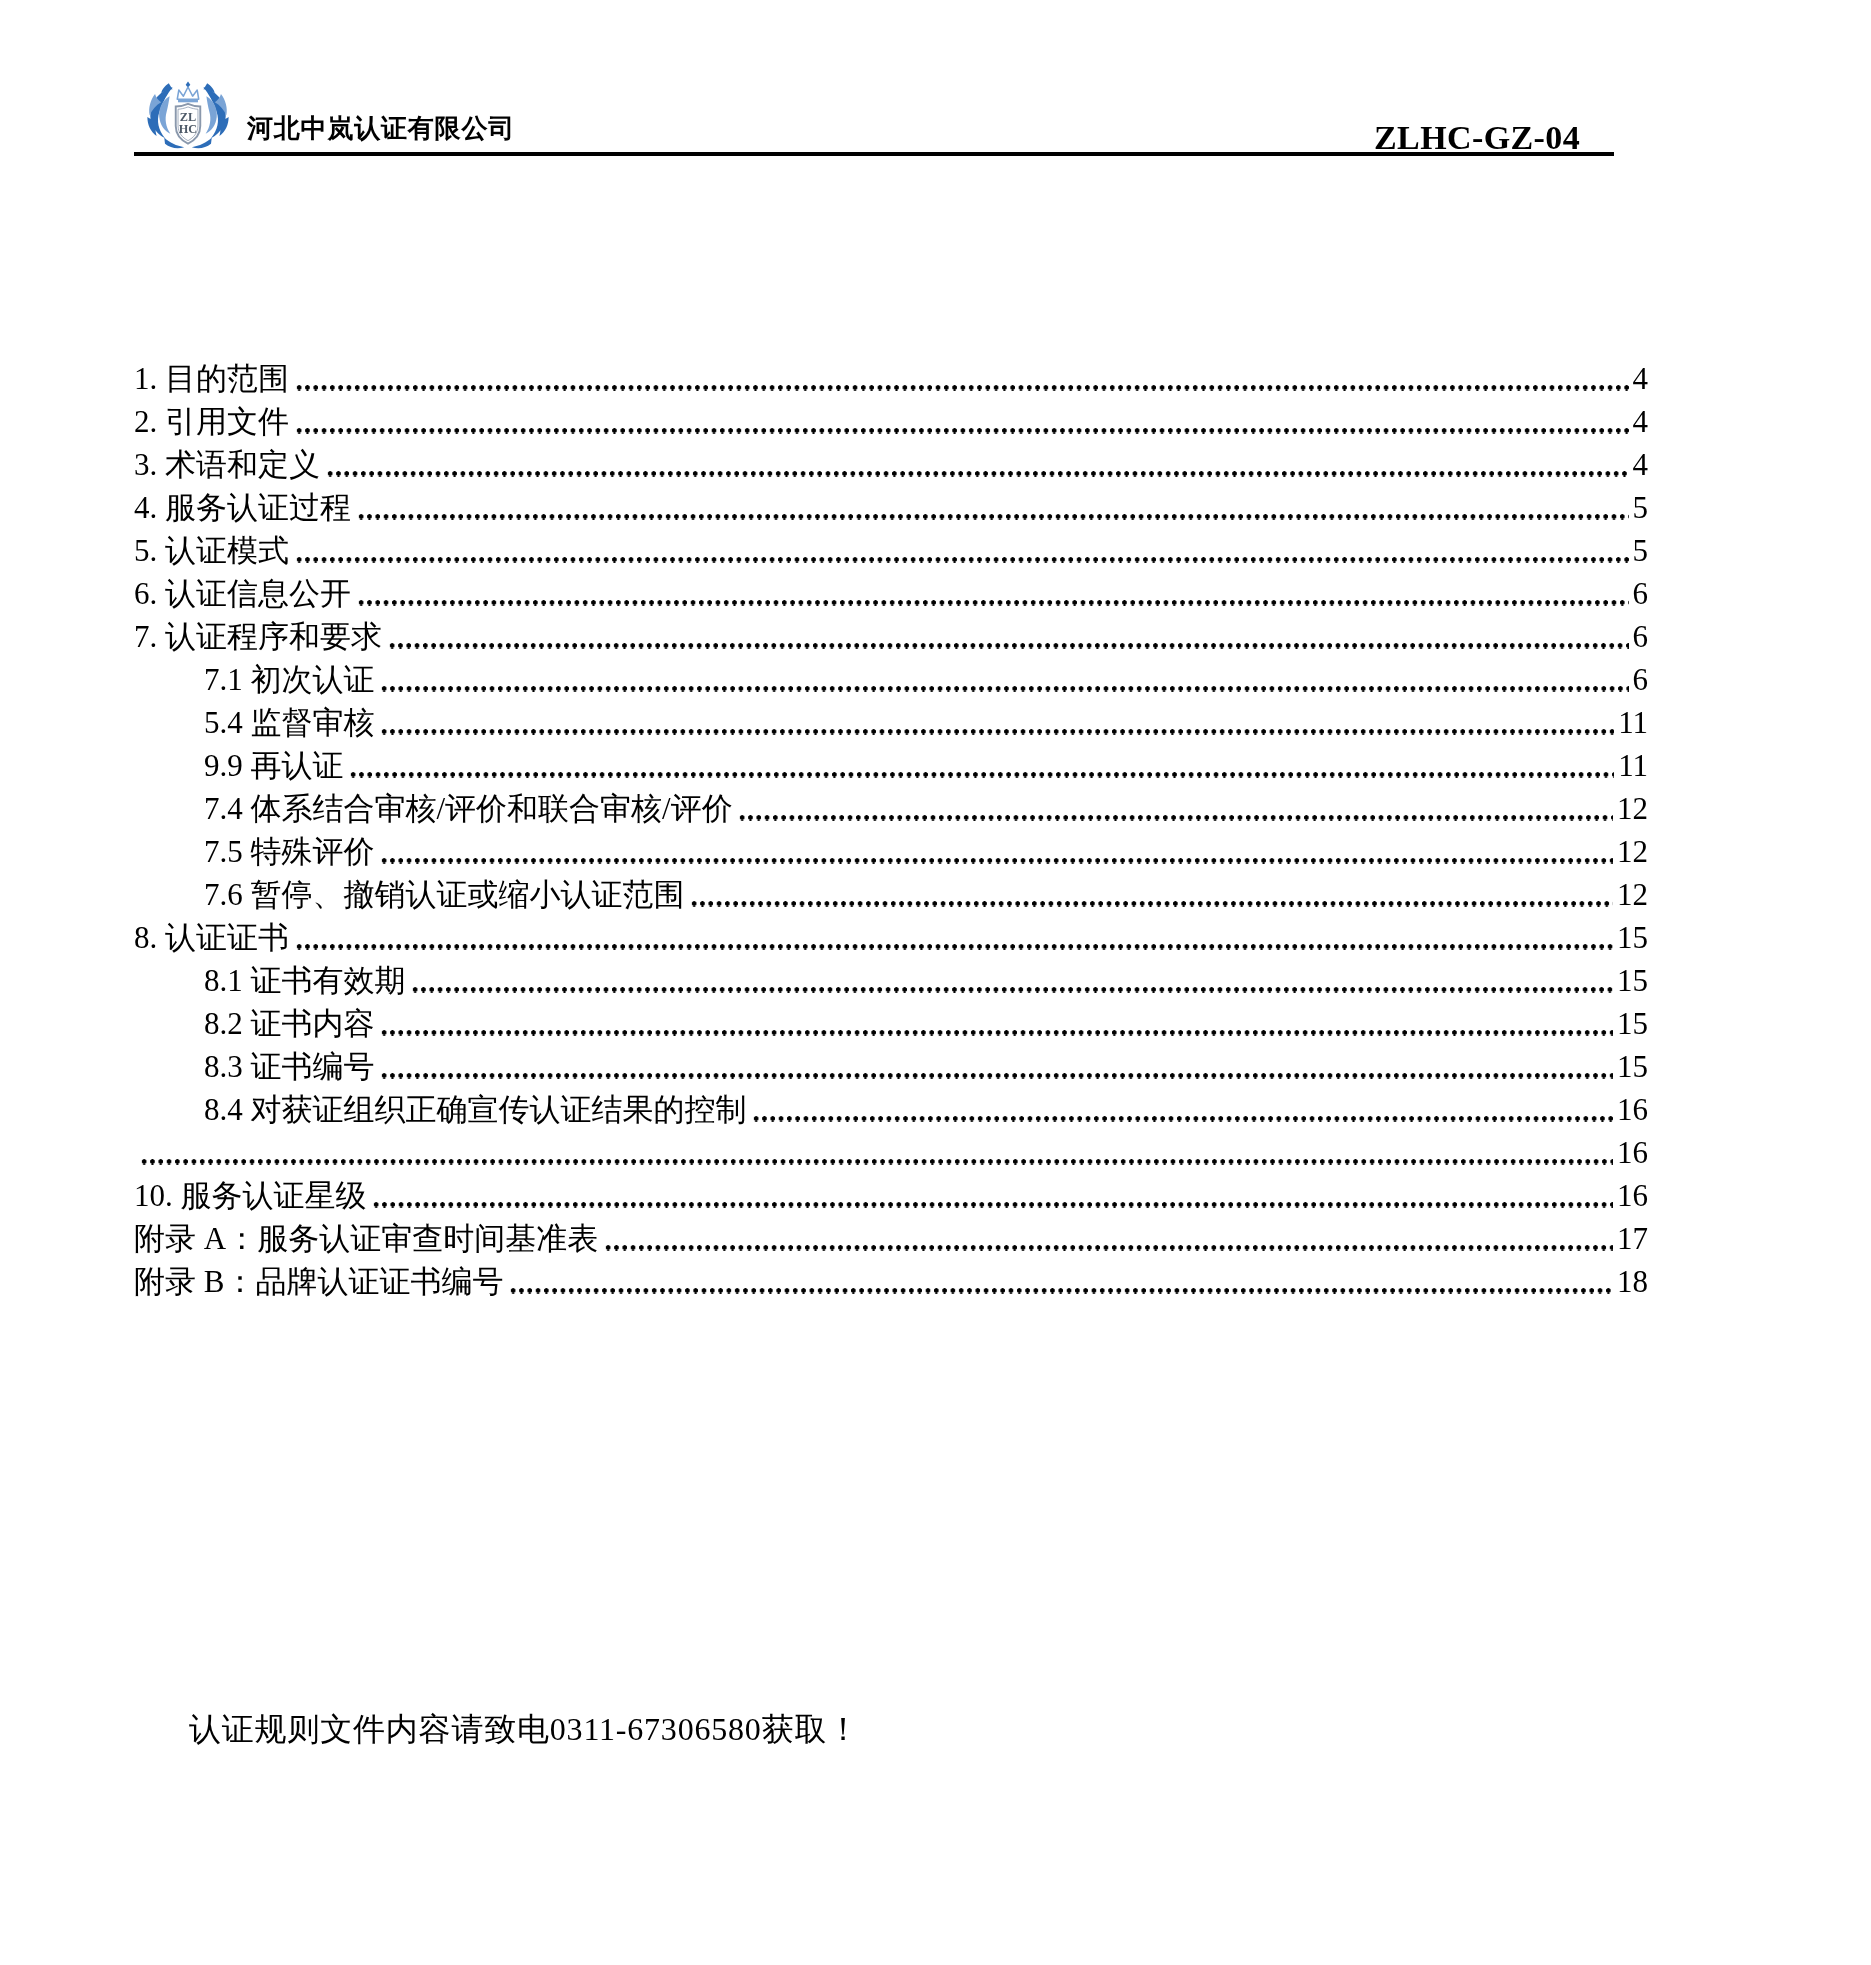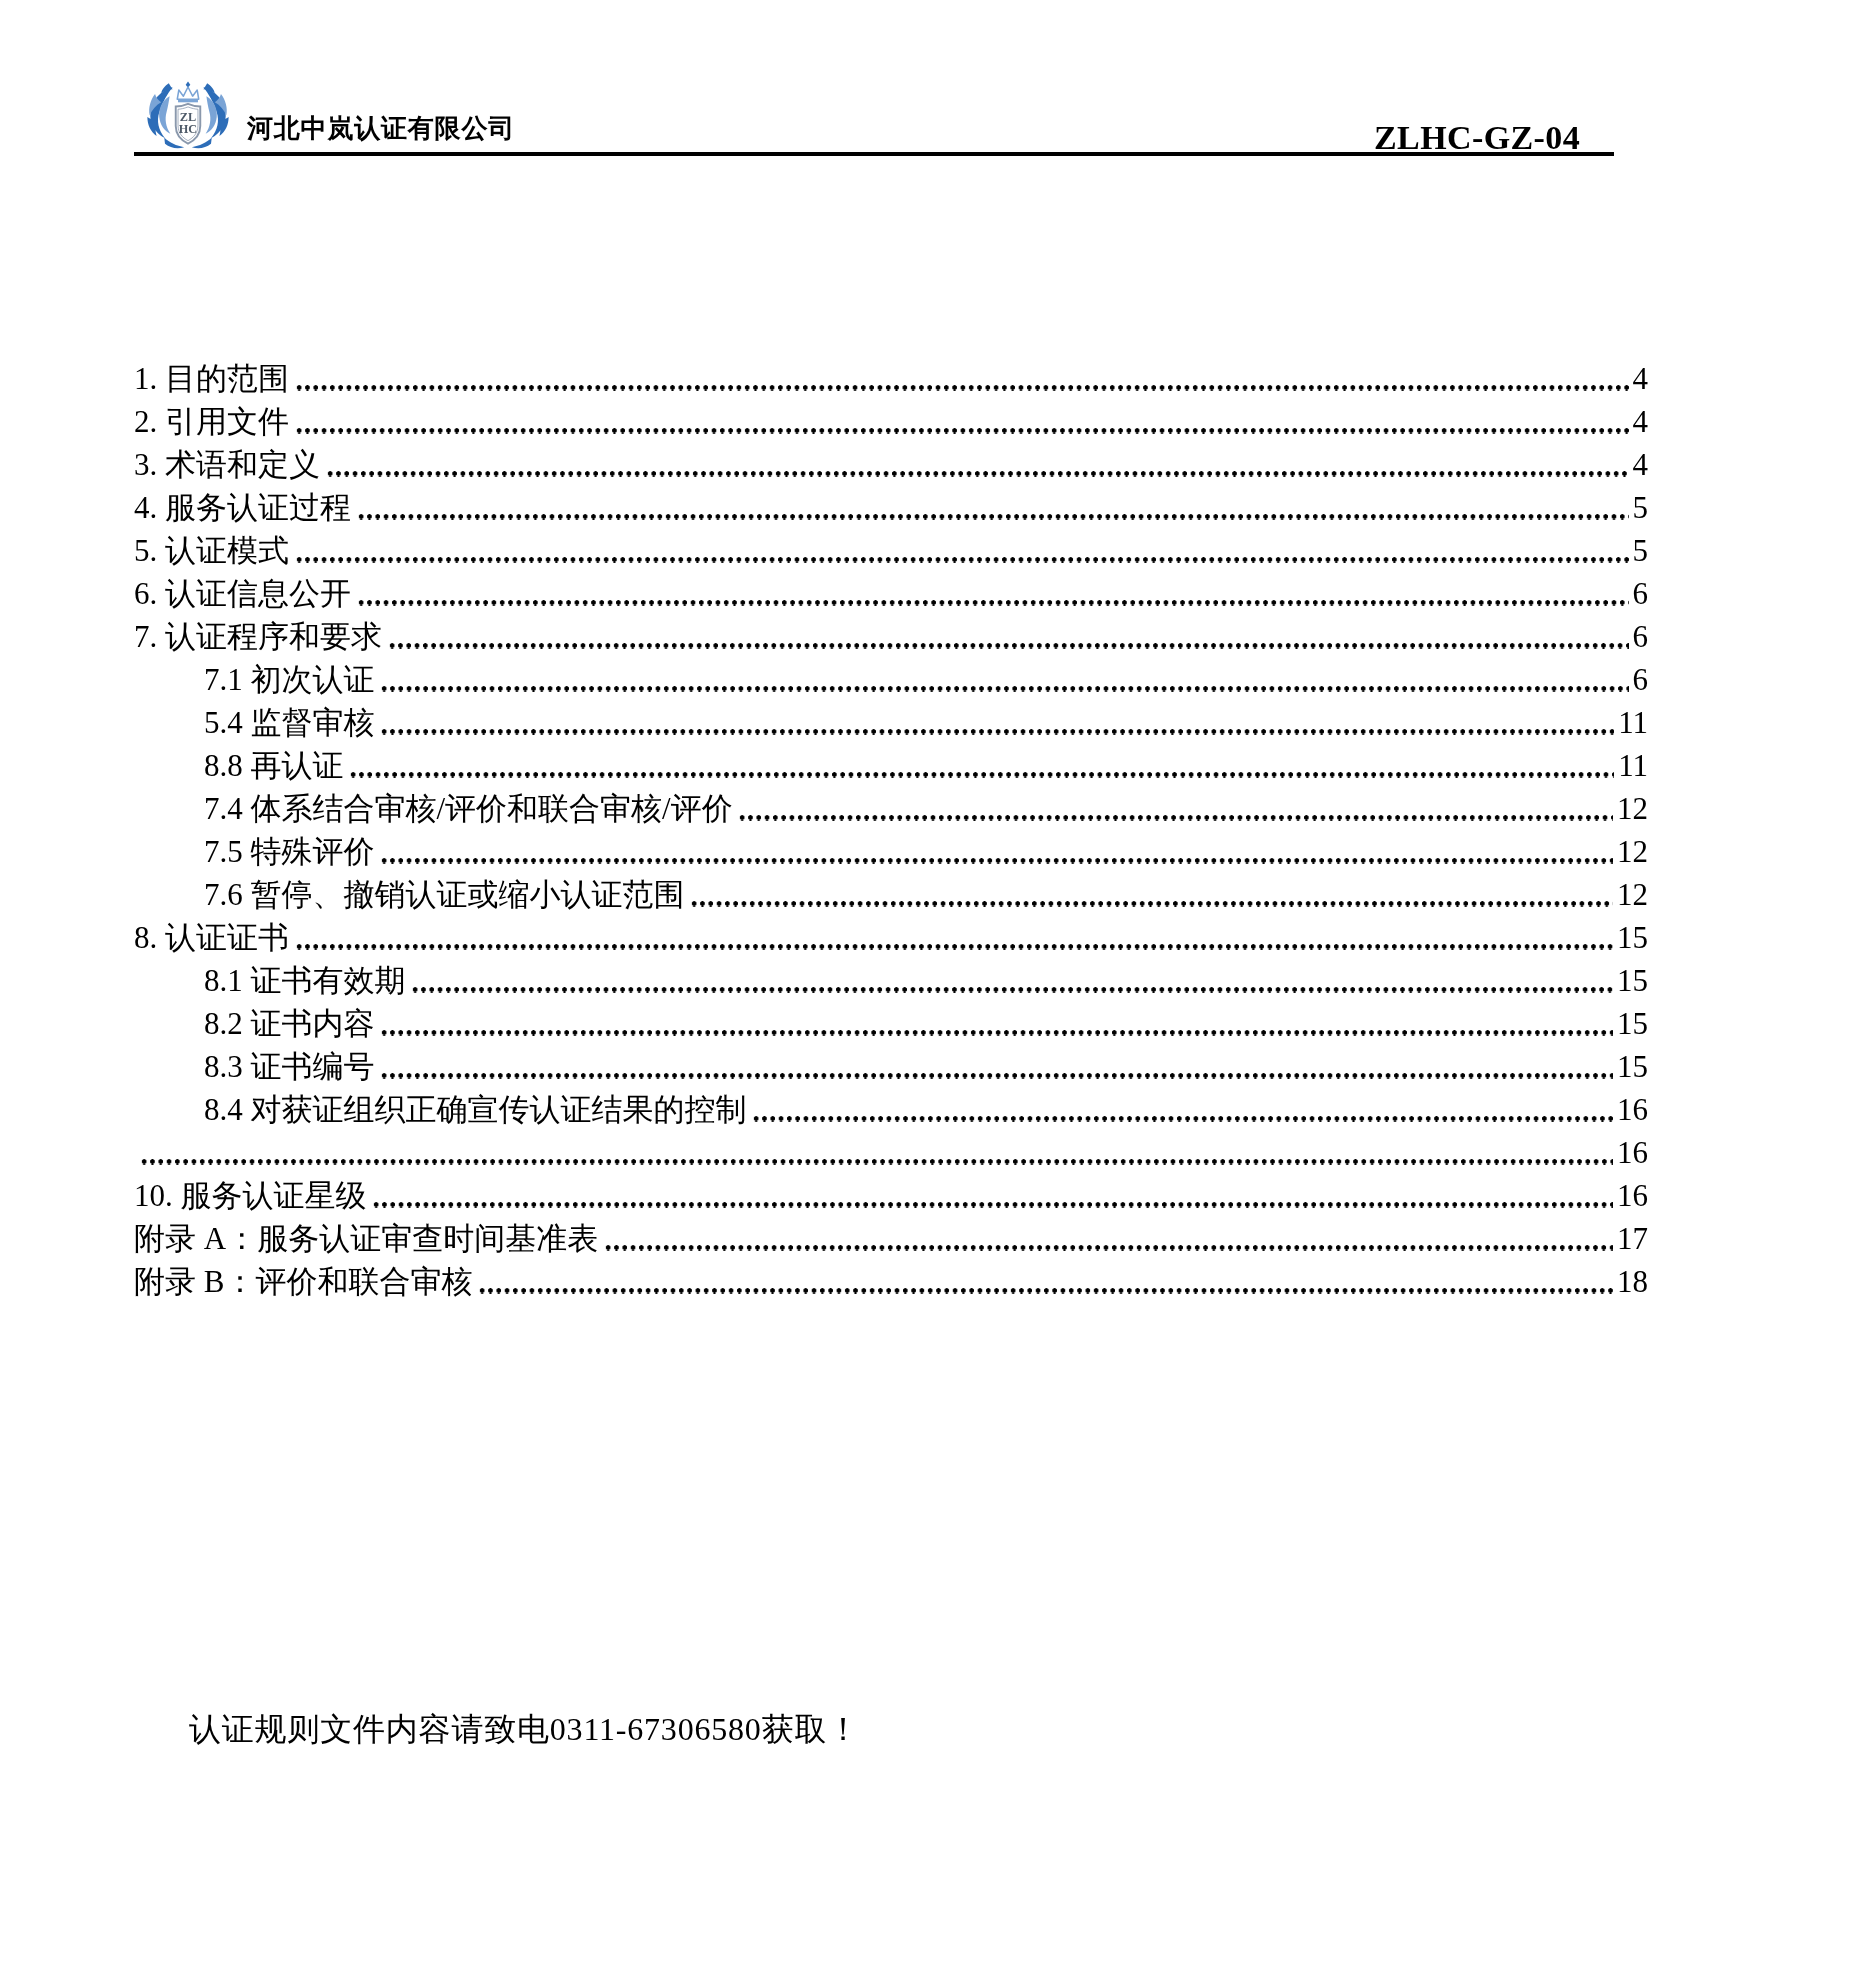--- a/index.html
+++ b/index.html
@@ -157,21 +157,21 @@
       <span class="toc-label">7.1 初次认证</span>
       <span class="toc-leader"></span>
       <span class="toc-page">6</span>
     </div>
       <div class="toc-row indent">
       <span class="toc-label">5.4 监督审核</span>
       <span class="toc-leader"></span>
       <span class="toc-page">11</span>
     </div>
       <div class="toc-row indent">
-      <span class="toc-label">8.8 再认证</span>
+      <span class="toc-label">9.9 再认证</span>
       <span class="toc-leader"></span>
       <span class="toc-page">11</span>
     </div>
       <div class="toc-row indent">
       <span class="toc-label">7.4 体系结合审核/评价和联合审核/评价</span>
       <span class="toc-leader"></span>
       <span class="toc-page">12</span>
     </div>
       <div class="toc-row indent">
       <span class="toc-label">7.5 特殊评价</span>
@@ -216,21 +216,21 @@
       <span class="toc-label">10. 服务认证星级</span>
       <span class="toc-leader"></span>
       <span class="toc-page">16</span>
     </div>
       <div class="toc-row">
       <span class="toc-label">附录 A：服务认证审查时间基准表</span>
       <span class="toc-leader"></span>
       <span class="toc-page">17</span>
     </div>
       <div class="toc-row">
-      <span class="toc-label">附录 B：评价和联合审核</span>
+      <span class="toc-label">附录 B：品牌认证证书编号</span>
       <span class="toc-leader"></span>
       <span class="toc-page">18</span>
     </div>
     </nav>
 
   <p class="note">认证规则文件内容请致电0311-67306580获取！</p>
 
 </div>
 
 

